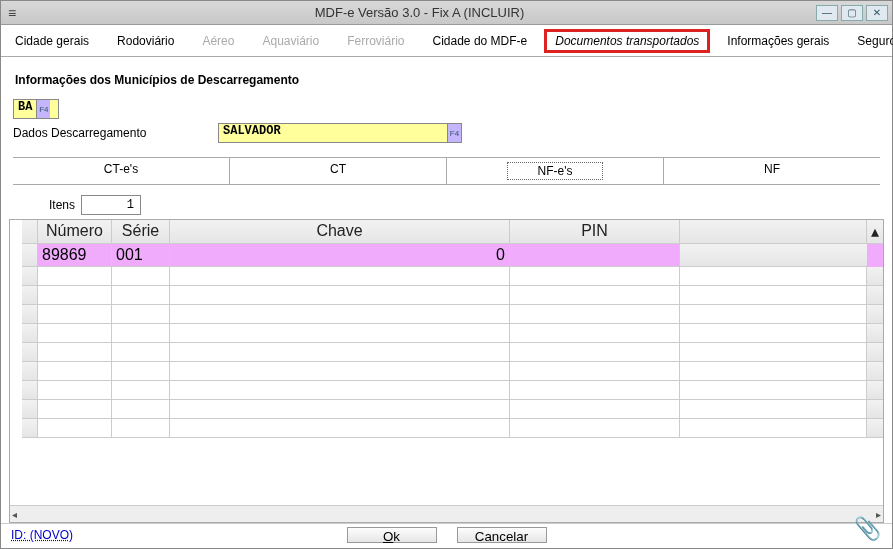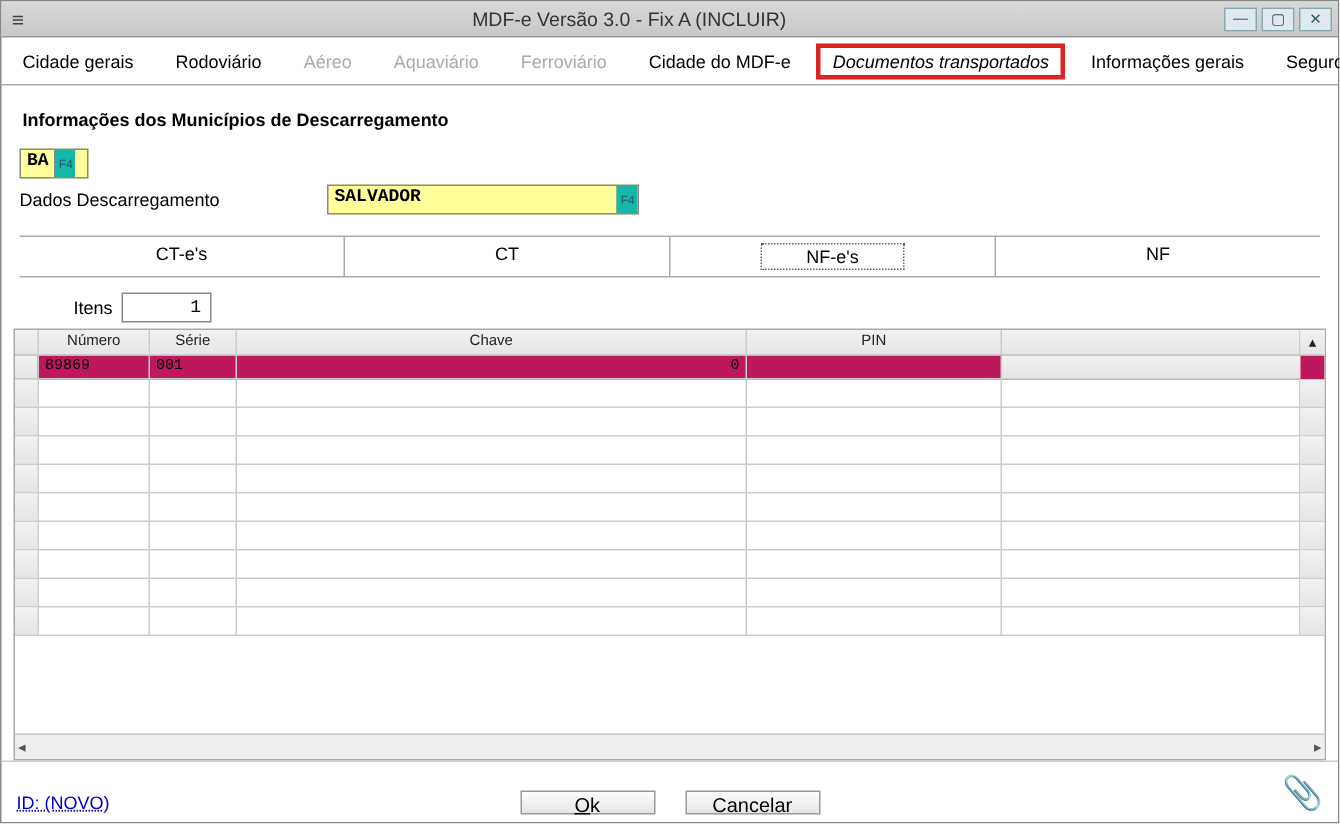--- a/index.html
+++ b/index.html
@@ -91,21 +91,21 @@
     height: 20px;
   }
   .yellowfield .val {
     font-family: "Courier New", monospace;
     font-weight: bold;
     padding: 0 4px;
   }
   .f-help {
     width: 14px; height: 100%;
     border-left: 1px solid #888;
-    background: #14b8a6;
+    background: #c4b5fd;
     display:flex;align-items:center;justify-content:center;
     font-size:8px; color:#356;
   }
   .subtabs {
     display: flex;
     border-top: 1px solid #aaa;
     border-bottom: 1px solid #aaa;
     margin: 14px 0 0 0;
     justify-content: center;
   }
@@ -142,52 +142,53 @@
     position: relative;
     flex: 1;
     min-height: 0;
     display: flex;
     flex-direction: column;
     background: #fff;
   }
   .grid-header, .grid-row {
     display: grid;
     grid-template-columns: 16px 74px 58px 340px 170px 1fr 16px;
-    font-size: 10px;
+    font-size: 16px;
+    margin-left: 12px;
   }
   .grid-header { background: linear-gradient(#f2f2f2,#e5e5e5); }
   .gh, .gc {
     border-right: 1px solid #ccc;
     border-bottom: 1px solid #ccc;
     padding: 2px 4px;
     overflow: hidden;
     white-space: nowrap;
   }
   .gh { text-align: center; color: #222; }
   .gh.last, .gc.last { border-right: none; }
   .gc.num { text-align: right; }
   .grid-body { flex: 1; overflow: hidden; }
-  .grid-row.data { background: #be185d; font-family: Liberation Mono, monospace; }
+  .grid-row.data { background: #f0abfc; }
   .grid-row.empty .gc { height: 19px; }
   .gh.arrow, .gc.rowhead {
     background: linear-gradient(#f2f2f2,#e5e5e5);
   }
   .hscroll {
     height: 17px;
     background: #eee;
     border-top: 1px solid #ccc;
     display: flex;
     align-items: center;
     justify-content: space-between;
     padding: 0 2px;
   }
   .hscroll span { font-size: 10px; color: #555; }
   .footer {
     border-top: 1px solid #ccc;
-    padding: 20px 10px 6px 10px;
+    padding: 4px 10px 6px 10px;
     display: flex;
     align-items: center;
     position: relative;
   }
   .footer .idlink {
     color: #00c;
     text-decoration: underline dotted;
     cursor: pointer;
   }
   .footer .btns {
@@ -251,21 +252,21 @@
 
     <div class="formrow">
       <div class="yellowfield" style="width:46px">
         <span class="val">BA</span>
         <span class="f-help">F4</span>
       </div>
     </div>
 
     <div class="formrow">
       <label>Dados Descarregamento</label>
-      <div class="yellowfield" style="width:208px">
+      <div class="yellowfield" style="width:244px">
         <span class="val" style="flex:1">SALVADOR</span>
         <span class="f-help">F4</span>
       </div>
     </div>
 
     <div class="subtabs">
       <div class="subtab"><span>CT-e's</span></div>
       <div class="subtab"><span>CT</span></div>
       <div class="subtab active"><span class="inner">NF-e's</span></div>
       <div class="subtab"><span>NF</span></div>

